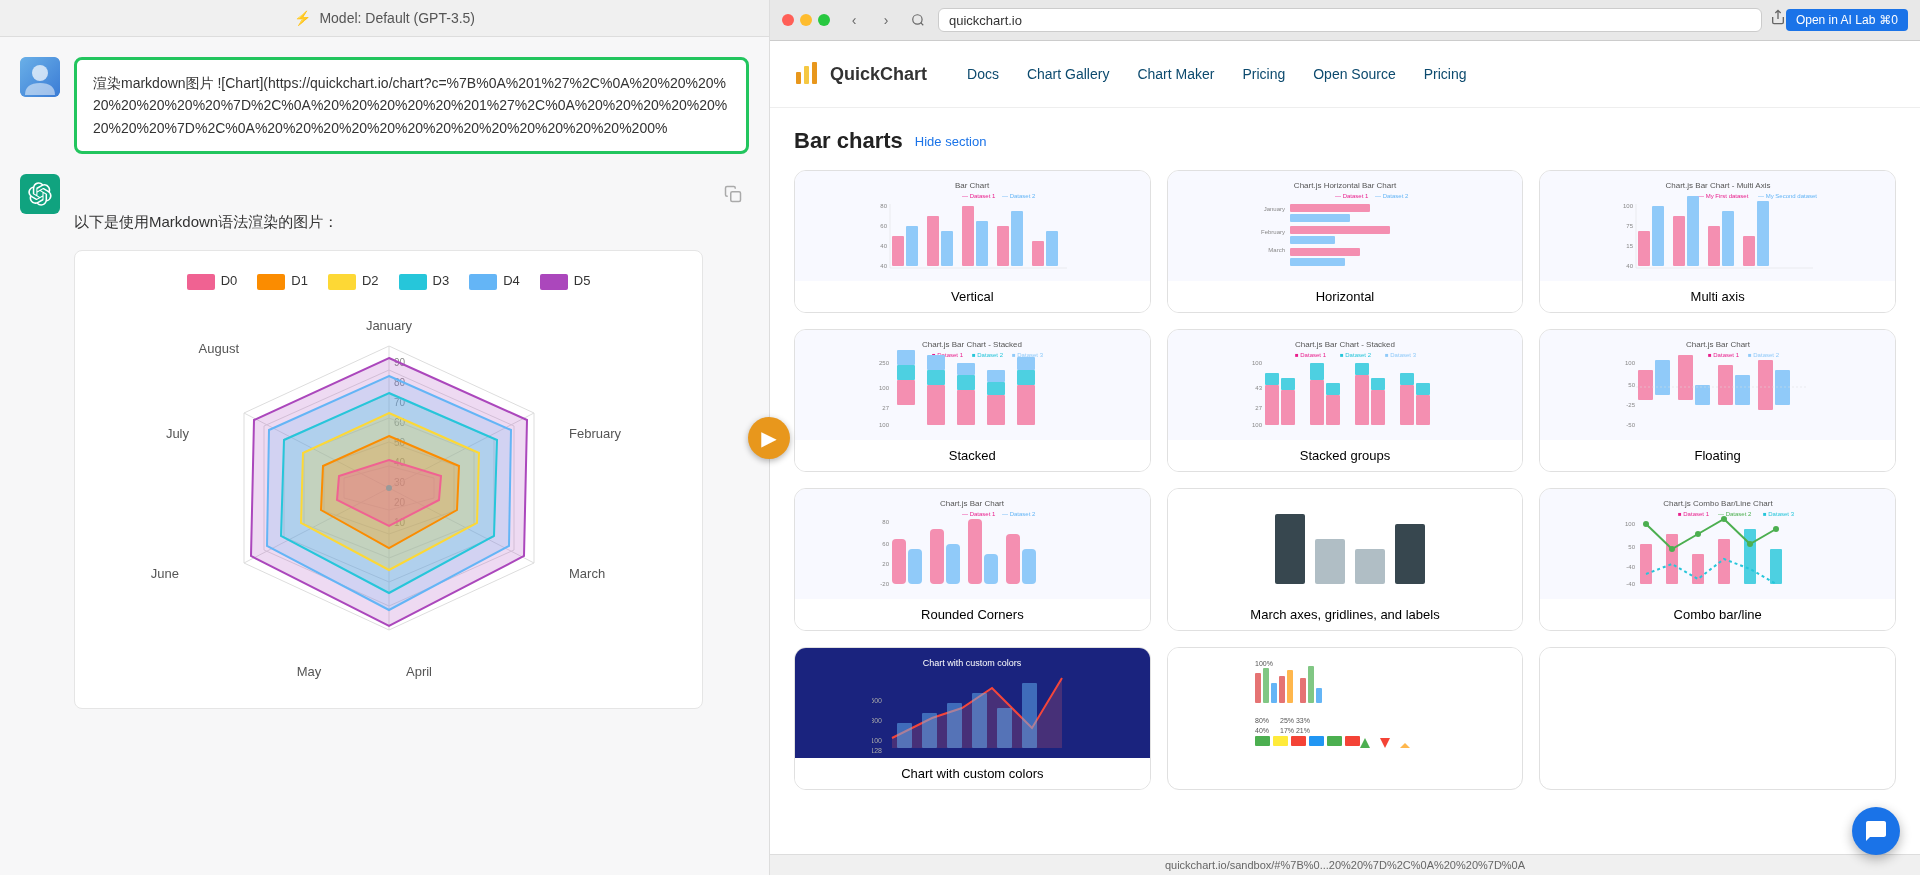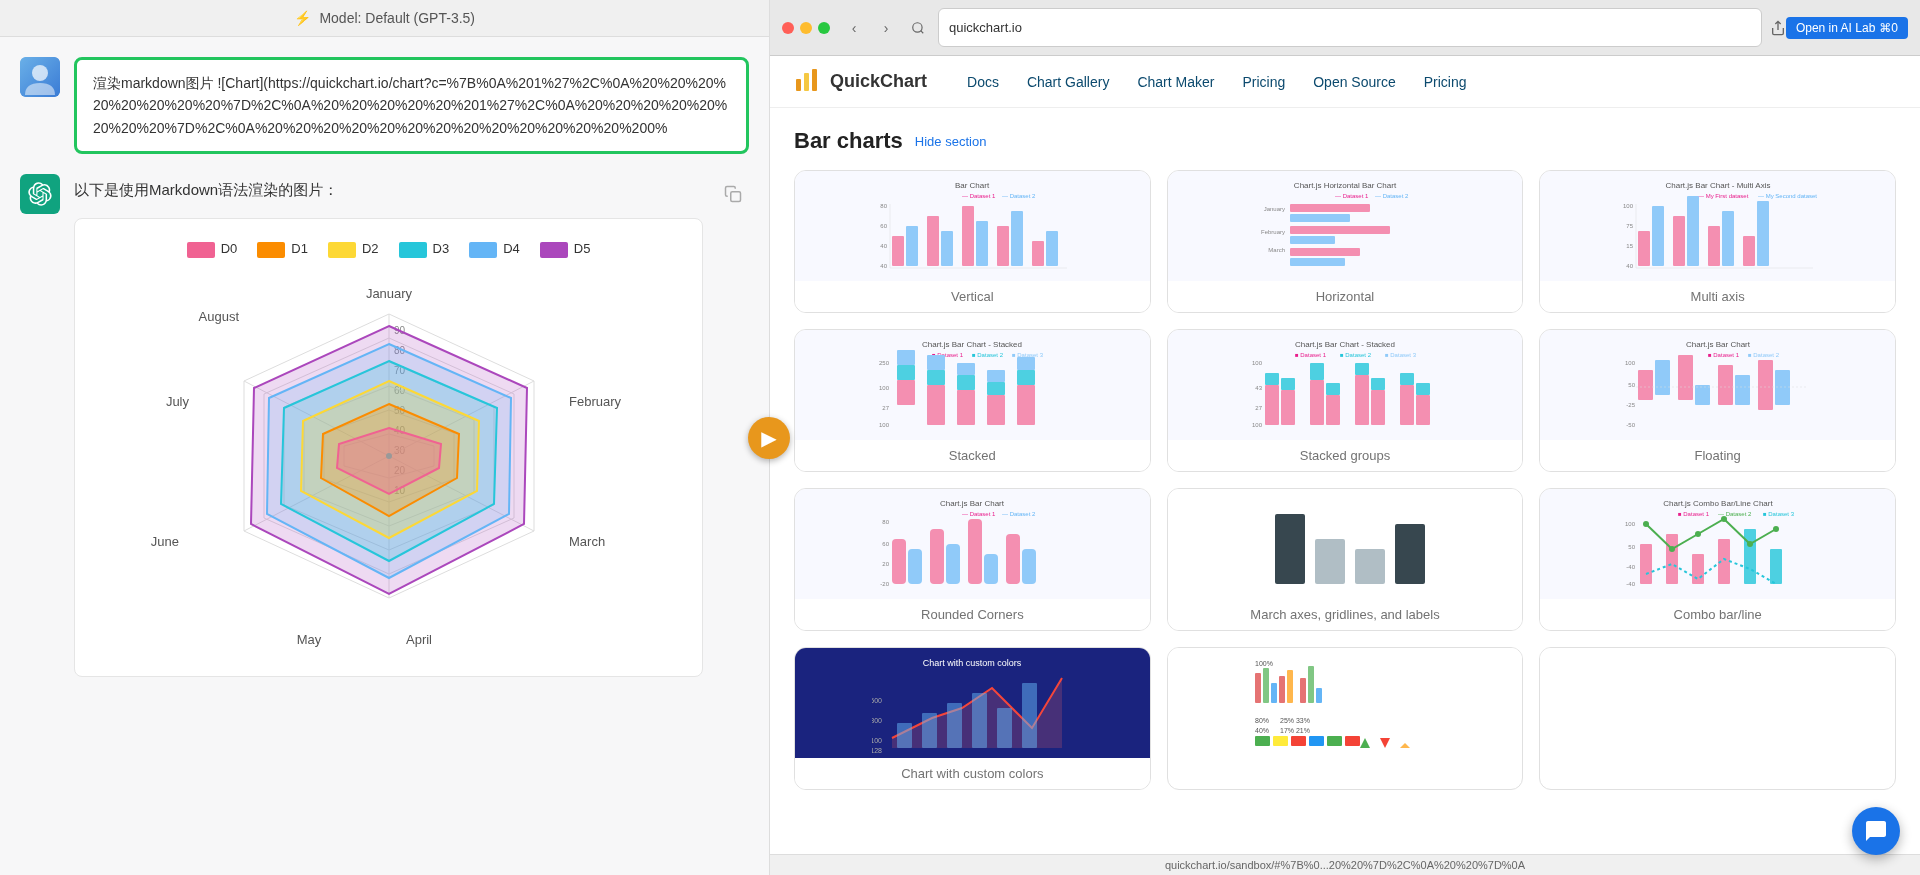--- a/index.html
+++ b/index.html
@@ -73,20 +73,21 @@
       border-radius: 8px;
       padding: 12px 16px;
       border: 3px solid #22c55e;
       word-break: break-all;
     }
 
     .message-content.assistant-msg {
       background: transparent;
       border: none;
       padding: 4px 0;
+      margin-top: 32px;
     }
 
     .copy-btn {
       width: 32px;
       height: 32px;
       background: transparent;
       border: none;
       cursor: pointer;
       color: #aaa;
       font-size: 16px;
@@ -176,34 +177,33 @@
       cursor: pointer;
       color: #666;
       font-size: 14px;
       display: flex;
       align-items: center;
       justify-content: center;
     }
 
     .address-bar {
       flex: 1;
-      height: 39px;
+      height: 24px;
       background: white;
       border: 1px solid #ccc;
       border-radius: 6px;
       padding: 7px 10px;
       font-size: 13px;
       color: #333;
       display: flex;
       align-items: center;
     }
 
     .browser-actions {
       display: flex;
-      align-items: center;
       font-size: 12px;
       color: #555;
     }
 
     .open-ai-lab-btn {
       background: #1a73e8;
       color: white;
       border: none;
       border-radius: 4px;
       padding: 4px 10px;
@@ -214,21 +214,21 @@
       gap: 4px;
     }
 
     
     .site-nav {
       background: white;
       border-bottom: 1px solid #eee;
       display: flex;
       align-items: center;
       padding: 0 24px;
-      height: 52px;
+      height: 67px;
       gap: 0;
     }
 
     .site-logo {
       display: flex;
       align-items: center;
       gap: 8px;
       font-size: 18px;
       font-weight: 600;
       color: #333;
@@ -293,21 +293,21 @@
       background: #f8f9ff;
       display: flex;
       align-items: center;
       justify-content: center;
       overflow: hidden;
     }
 
     .chart-label {
       padding: 8px 12px;
       font-size: 13px;
-      color: #737373;
+      color: #000000;
       font-weight: 500;
       text-align: center;
       background: white;
     }
 
     
     .browser-statusbar {
       background: #f0f0f0;
       border-top: 1px solid #ddd;
       padding: 4px 12px;

